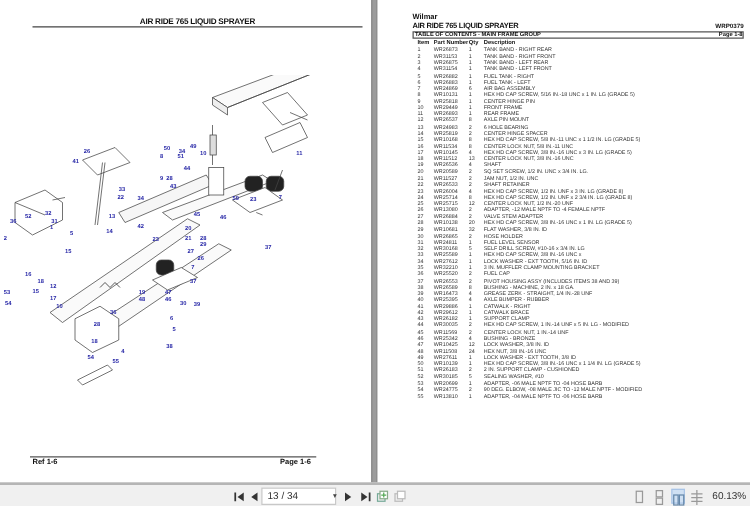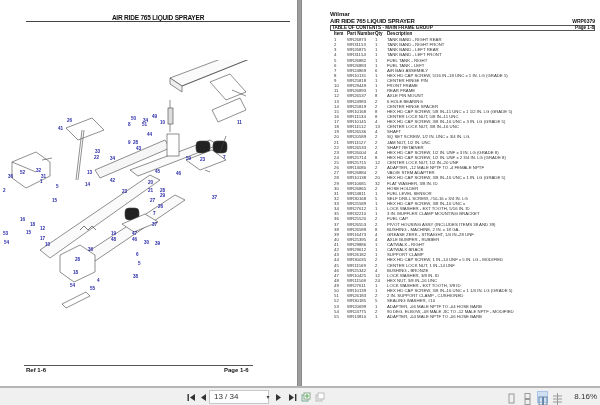--- a/index.html
+++ b/index.html
@@ -581,15 +581,15 @@
         </svg>
     </div>
     <div class="view-btn" style="left:552px;">
       <svg width="11" height="12" viewBox="0 0 11 12">
           <line x1="5.5" y1="0" x2="5.5" y2="12" stroke="#999"></line>
           <line x1="1" y1="3" x2="10" y2="3" stroke="#999"></line>
           <line x1="1" y1="6" x2="10" y2="6" stroke="#999"></line>
           <line x1="1" y1="9" x2="10" y2="9" stroke="#999"></line>
         </svg>
     </div>
-    <div class="zoom-level">8.16%</div>
+    <div class="zoom-level">60.13%</div>
   </div>
 </div>
 
 </body></html>

